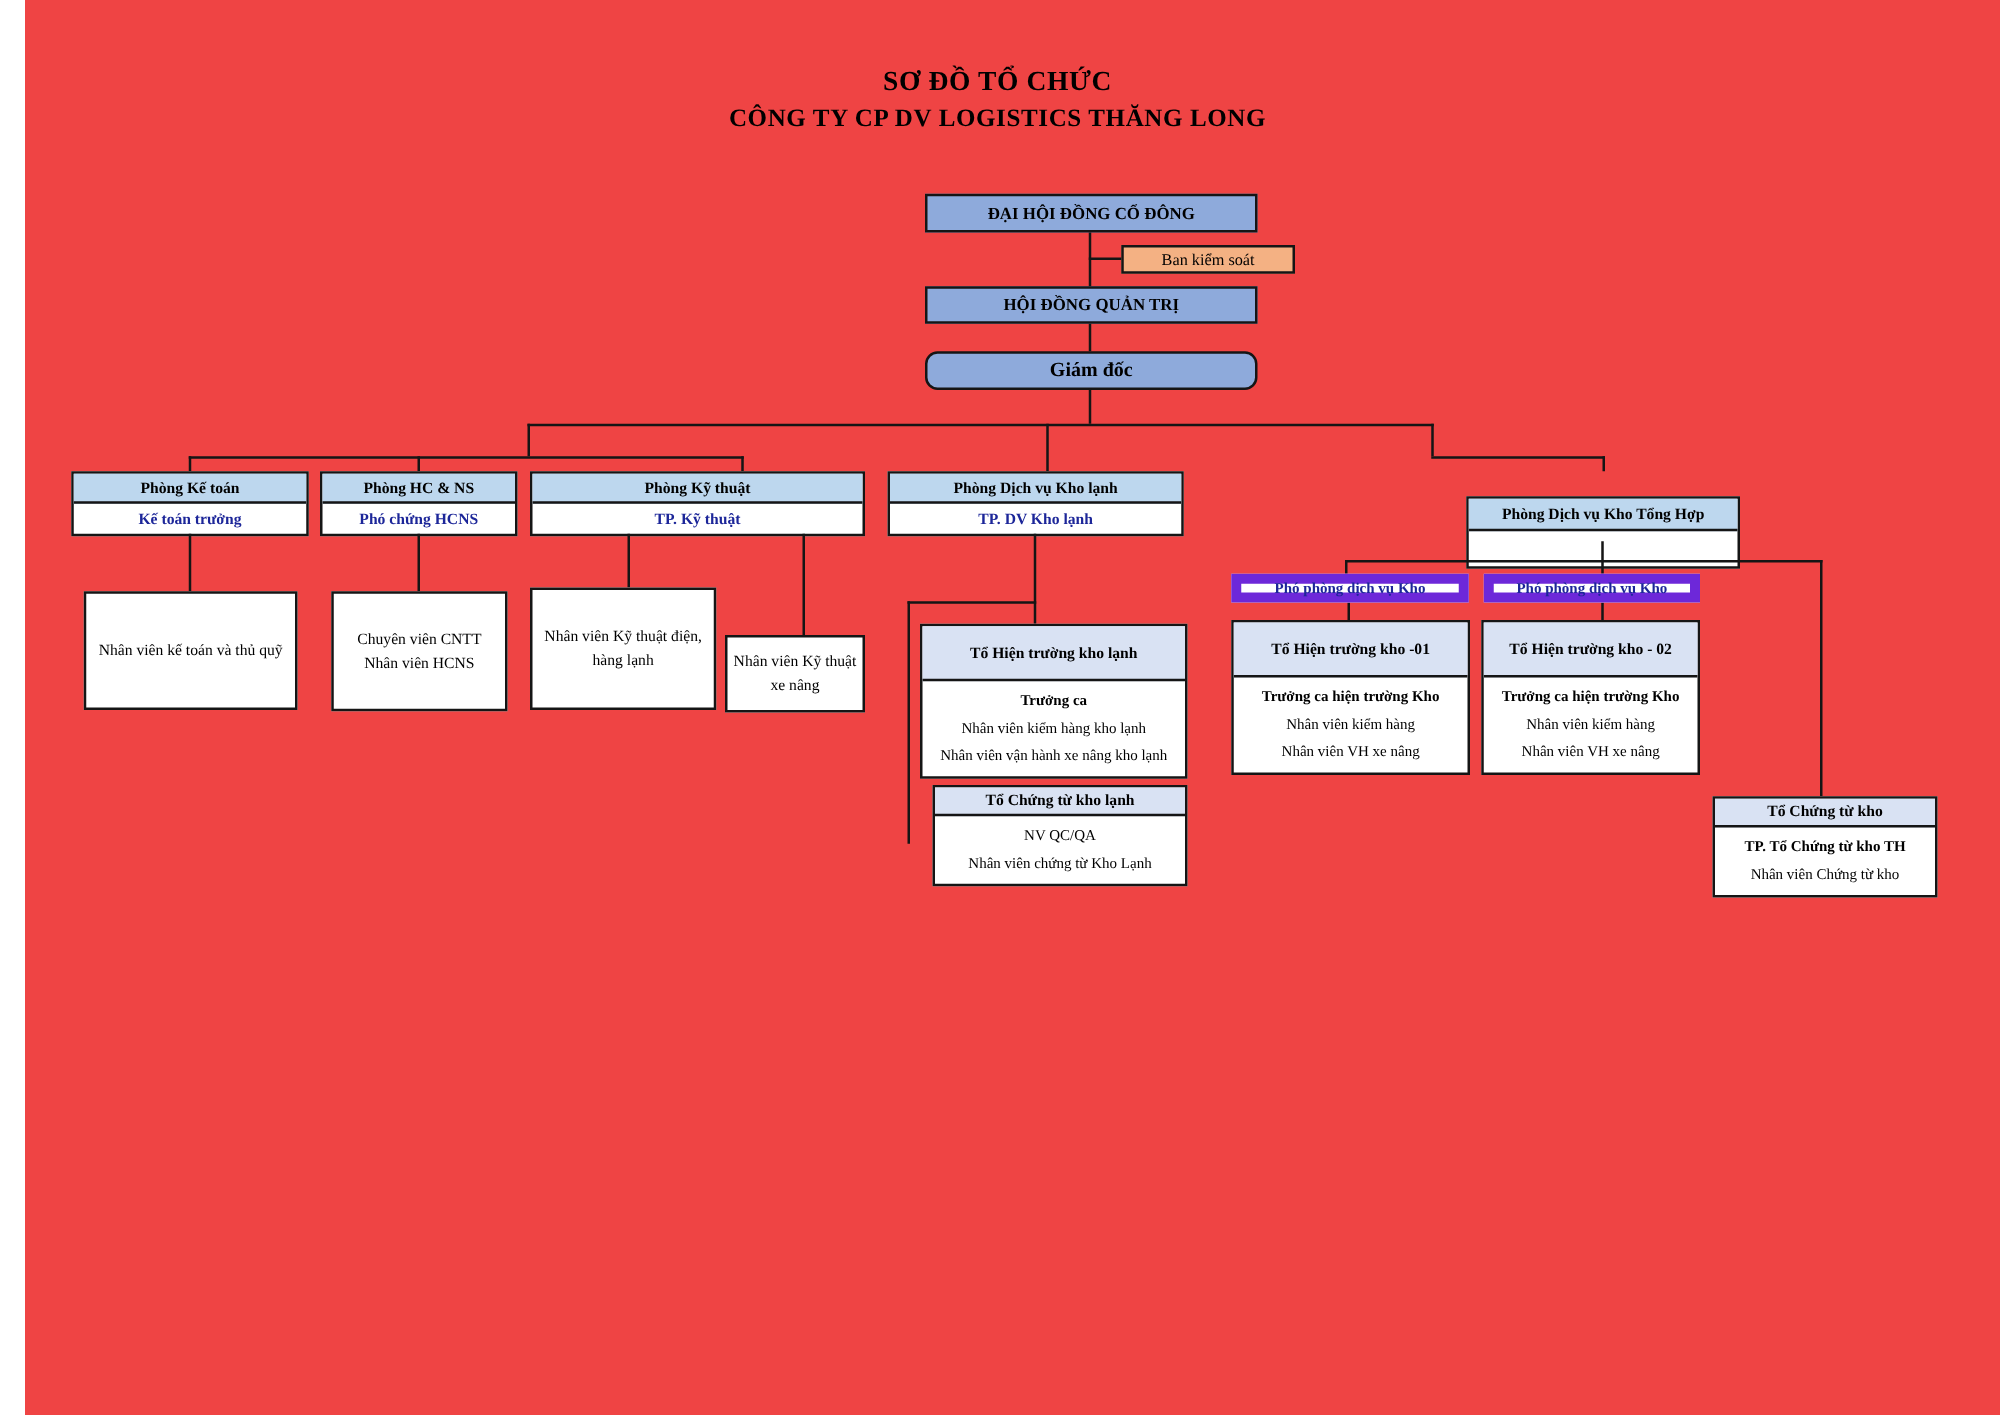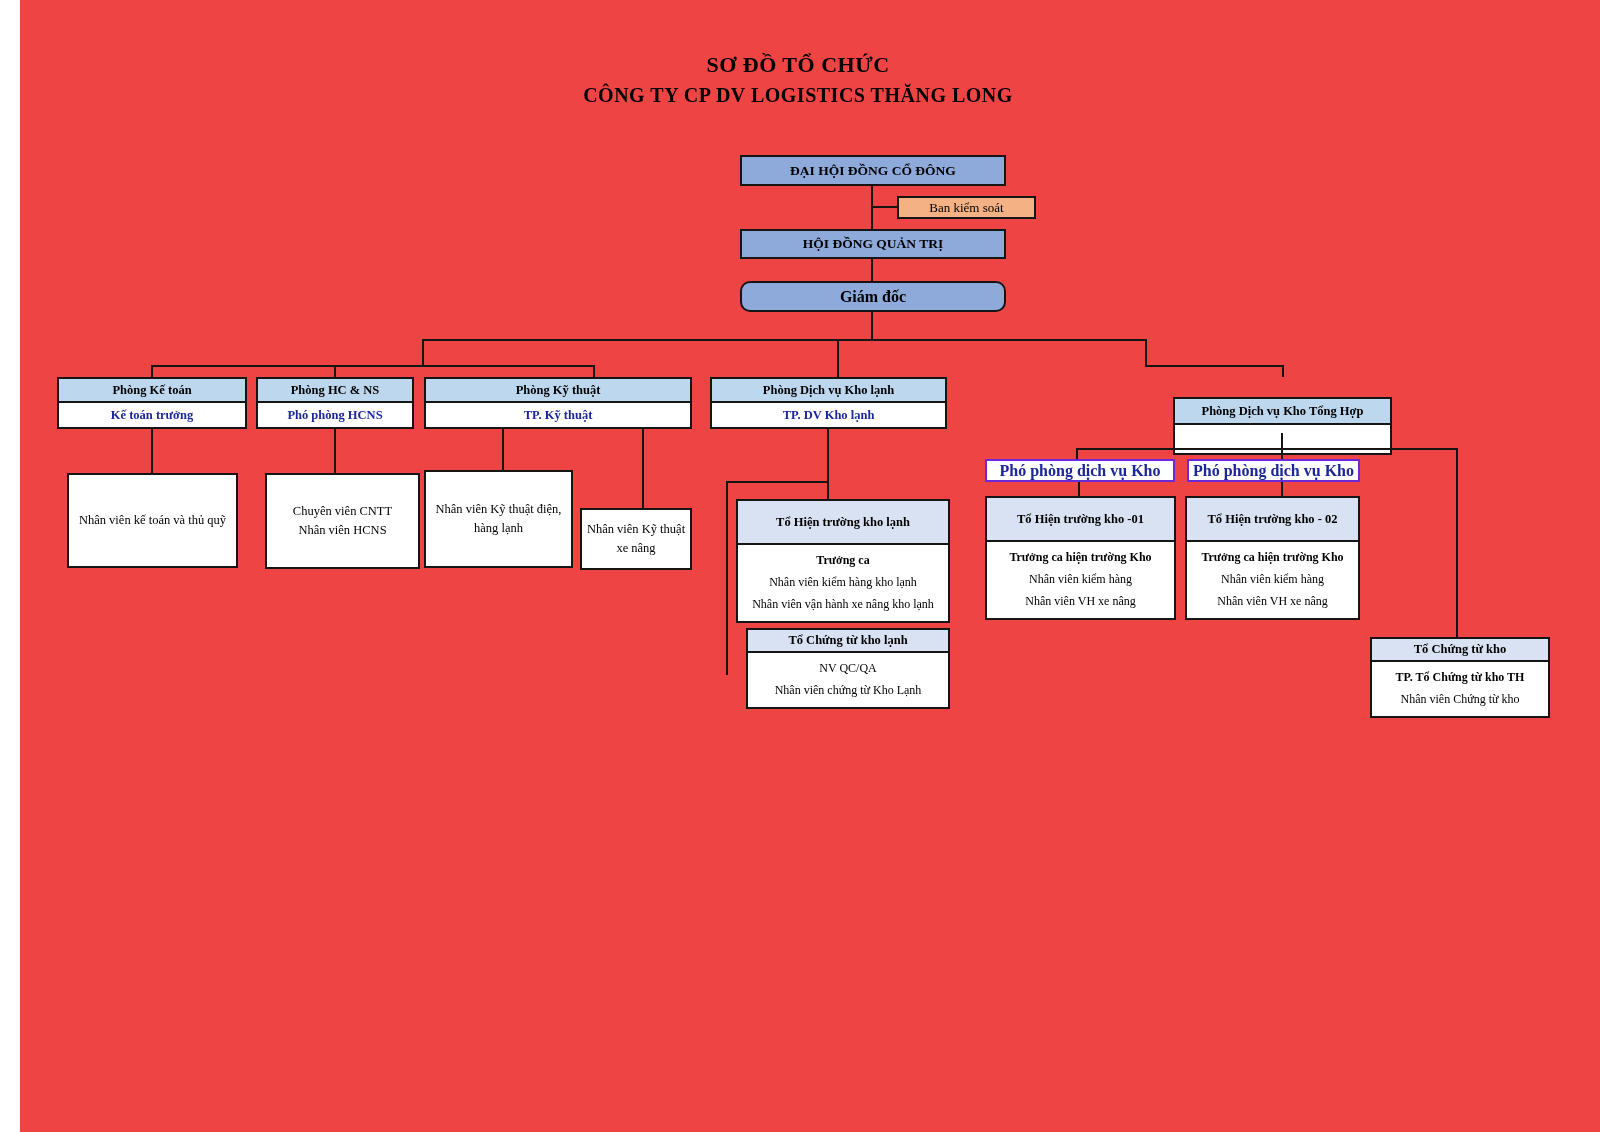--- a/index.html
+++ b/index.html
@@ -24,22 +24,22 @@
          display:flex;align-items:center;justify-content:center;font-weight:bold;font-size:12.5px;}
   .dbody{box-sizing:border-box;height:24px;display:flex;align-items:center;justify-content:center;
          font-weight:bold;font-size:12.5px;color:#1C2699;}
   .dept.tall .dhead{height:26px;}
   .dept.tall .dbody{height:28px;}
 
   .staff{position:absolute;box-sizing:border-box;border:2px solid #151515;background:#fff;
          display:flex;flex-direction:column;align-items:center;justify-content:center;
          font-size:12.5px;line-height:19px;text-align:center;}
 
-  .dep-box{position:absolute;box-sizing:border-box;border:2px solid #6d28d9;background:#fff;
-           display:flex;align-items:center;justify-content:center;font-weight:bold;font-size:16px;color:#1C2699;}
+  .dep-box{position:absolute;box-sizing:border-box;border:8px solid #6d28d9;background:#fff;
+           display:flex;align-items:center;justify-content:center;font-weight:bold;font-size:12px;color:#1C2699;}
 
   .group{position:absolute;box-sizing:border-box;border:2px solid #151515;background:#fff;}
   .ghead{box-sizing:border-box;background:#D9E2F3;border-bottom:2px solid #151515;
          display:flex;align-items:center;justify-content:center;font-weight:bold;font-size:12.5px;text-align:center;}
   .ghead.h44{height:44px;}
   .ghead.h23{height:23px;}
   .gbody{padding:4px 2px 6px 2px;text-align:center;font-size:12px;line-height:22px;}
   .gbody .bold{font-weight:bold;}
 
   .line{position:absolute;background:#151515;}
@@ -72,21 +72,21 @@
   <div class="line" style="left:573px;top:365px;width:2px;height:12px;"></div>
   <div class="line" style="left:817px;top:339px;width:2px;height:38px;"></div>
   <div class="line" style="left:1262px;top:365px;width:2px;height:12px;"></div>
 
   <div class="dept" style="left:37px;top:377px;width:190px;">
     <div class="dhead">Phòng Kế toán</div>
     <div class="dbody">Kế toán trưởng</div>
   </div>
   <div class="dept" style="left:236px;top:377px;width:158px;">
     <div class="dhead">Phòng HC &amp; NS</div>
-    <div class="dbody">Phó phòng HCNS</div>
+    <div class="dbody">Phó chứng HCNS</div>
   </div>
   <div class="dept" style="left:690px;top:377px;width:237px;">
     <div class="dhead">Phòng Dịch vụ Kho lạnh</div>
     <div class="dbody">TP. DV Kho lạnh</div>
   </div>
   <div class="dept" style="left:404px;top:377px;width:268px;">
     <div class="dhead">Phòng Kỹ thuật</div>
     <div class="dbody">TP. Kỹ thuật</div>
   </div>
   <div class="dept tall" style="left:1153px;top:397px;width:219px;">
@@ -95,21 +95,21 @@
   </div>
 
   <div class="line" style="left:131px;top:427px;width:2px;height:46px;"></div>
   <div class="line" style="left:314px;top:427px;width:2px;height:46px;"></div>
   <div class="line" style="left:482px;top:427px;width:2px;height:43px;"></div>
   <div class="line" style="left:622px;top:427px;width:2px;height:81px;"></div>
 
   <div class="staff" style="left:47px;top:473px;width:171px;height:95px;">
     <div>Nhân viên kế toán và thủ quỹ</div>
   </div>
-  <div class="staff" style="left:245px;top:473px;width:155px;height:96px;">
+  <div class="staff" style="left:245px;top:473px;width:141px;height:96px;">
     <div>Chuyên viên CNTT</div>
     <div>Nhân viên HCNS</div>
   </div>
   <div class="staff" style="left:404px;top:470px;width:149px;height:98px;">
     <div>Nhân viên Kỹ thuật điện,</div>
     <div>hàng lạnh</div>
   </div>
   <div class="staff" style="left:560px;top:508px;width:112px;height:62px;">
     <div>Nhân viên Kỹ thuật</div>
     <div>xe nâng</div>

